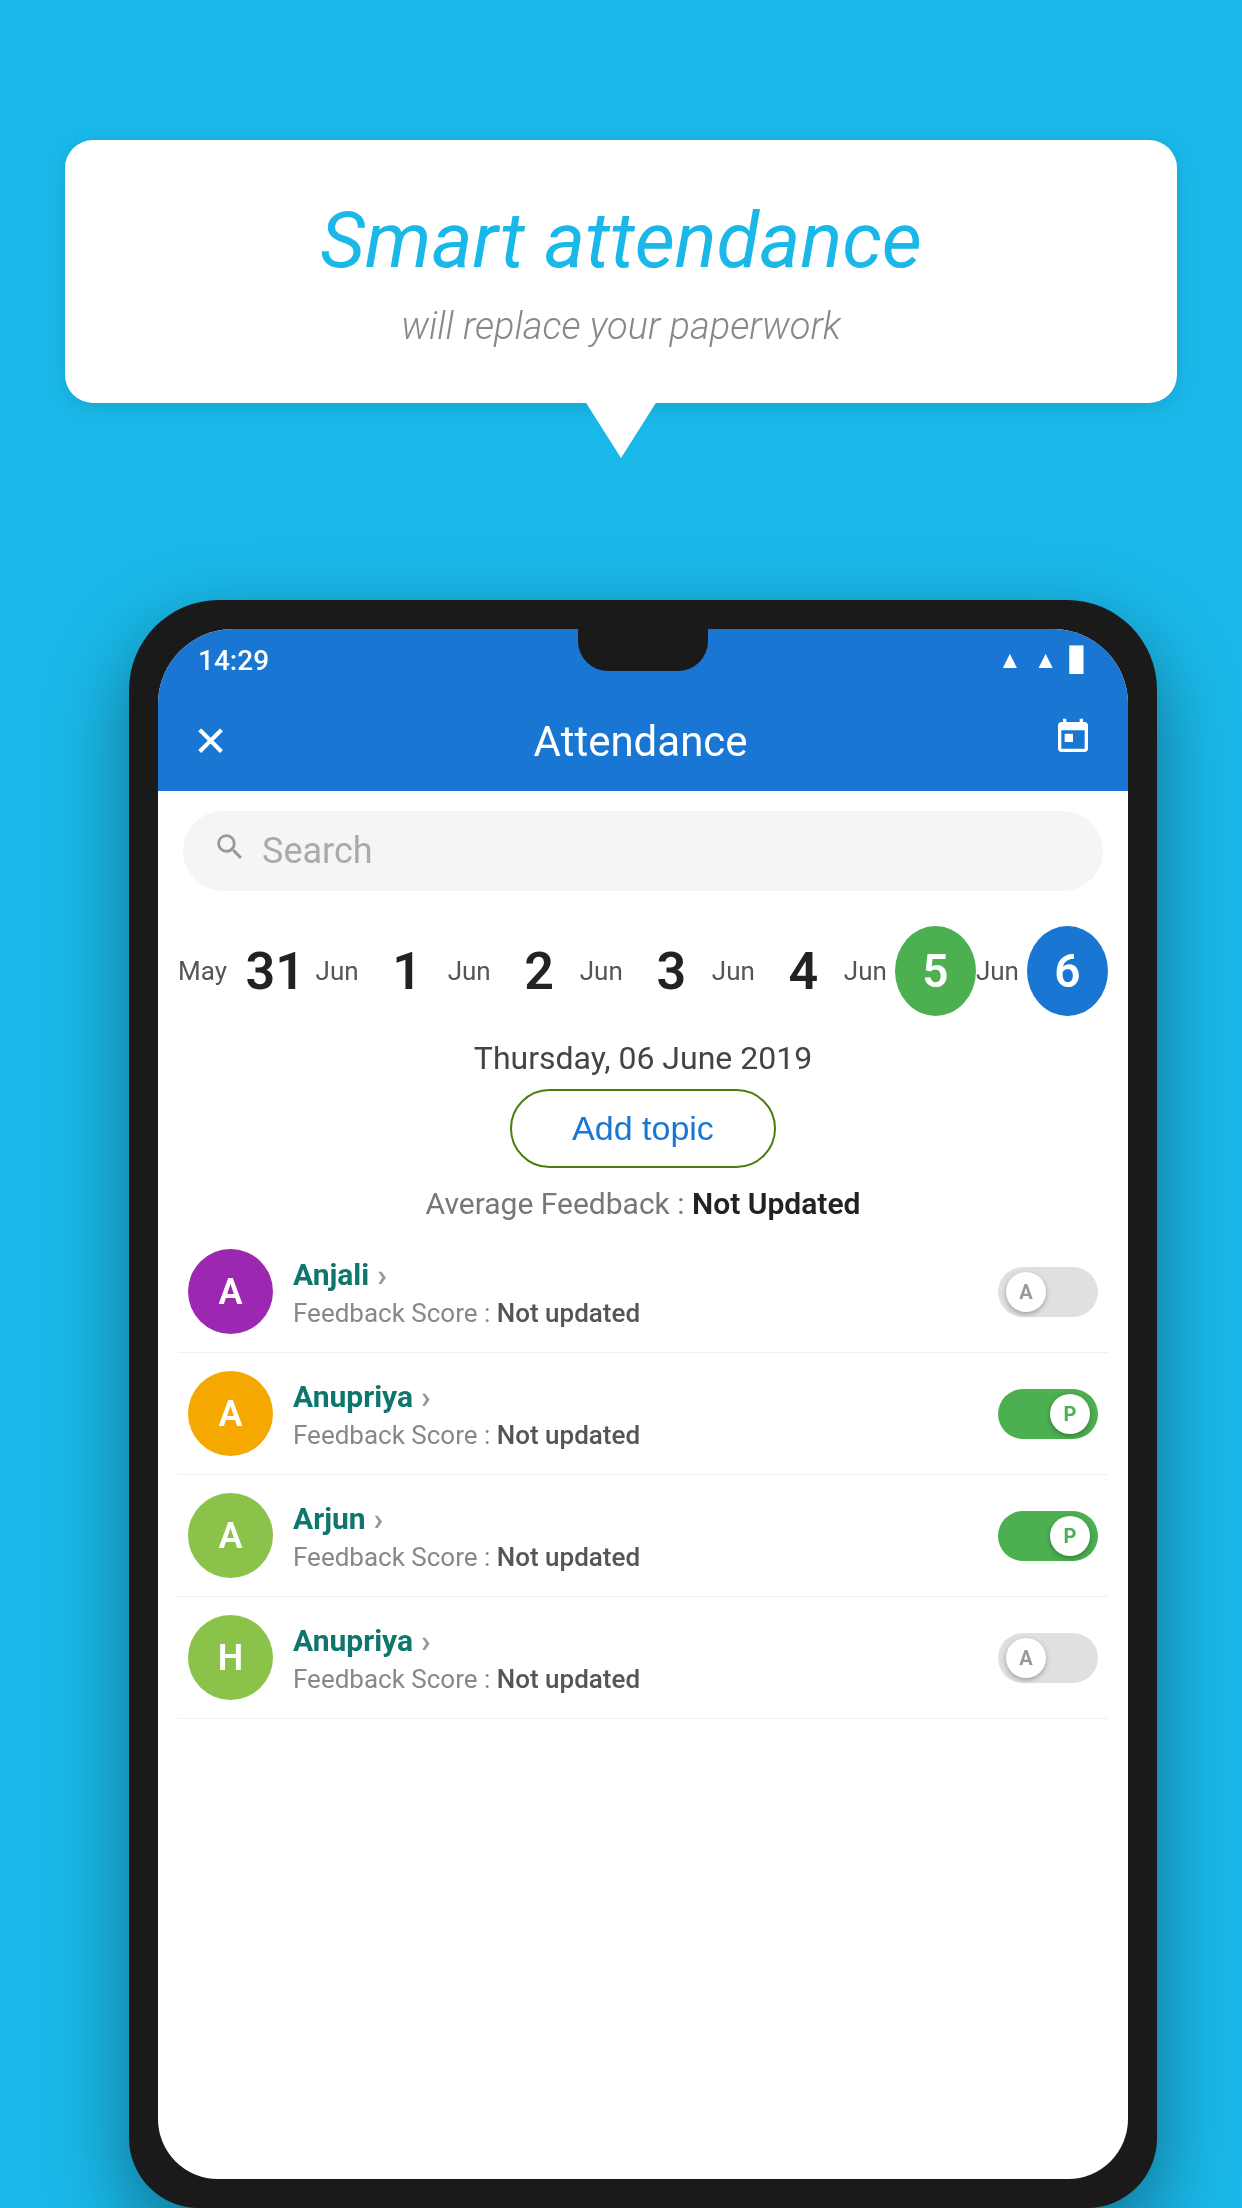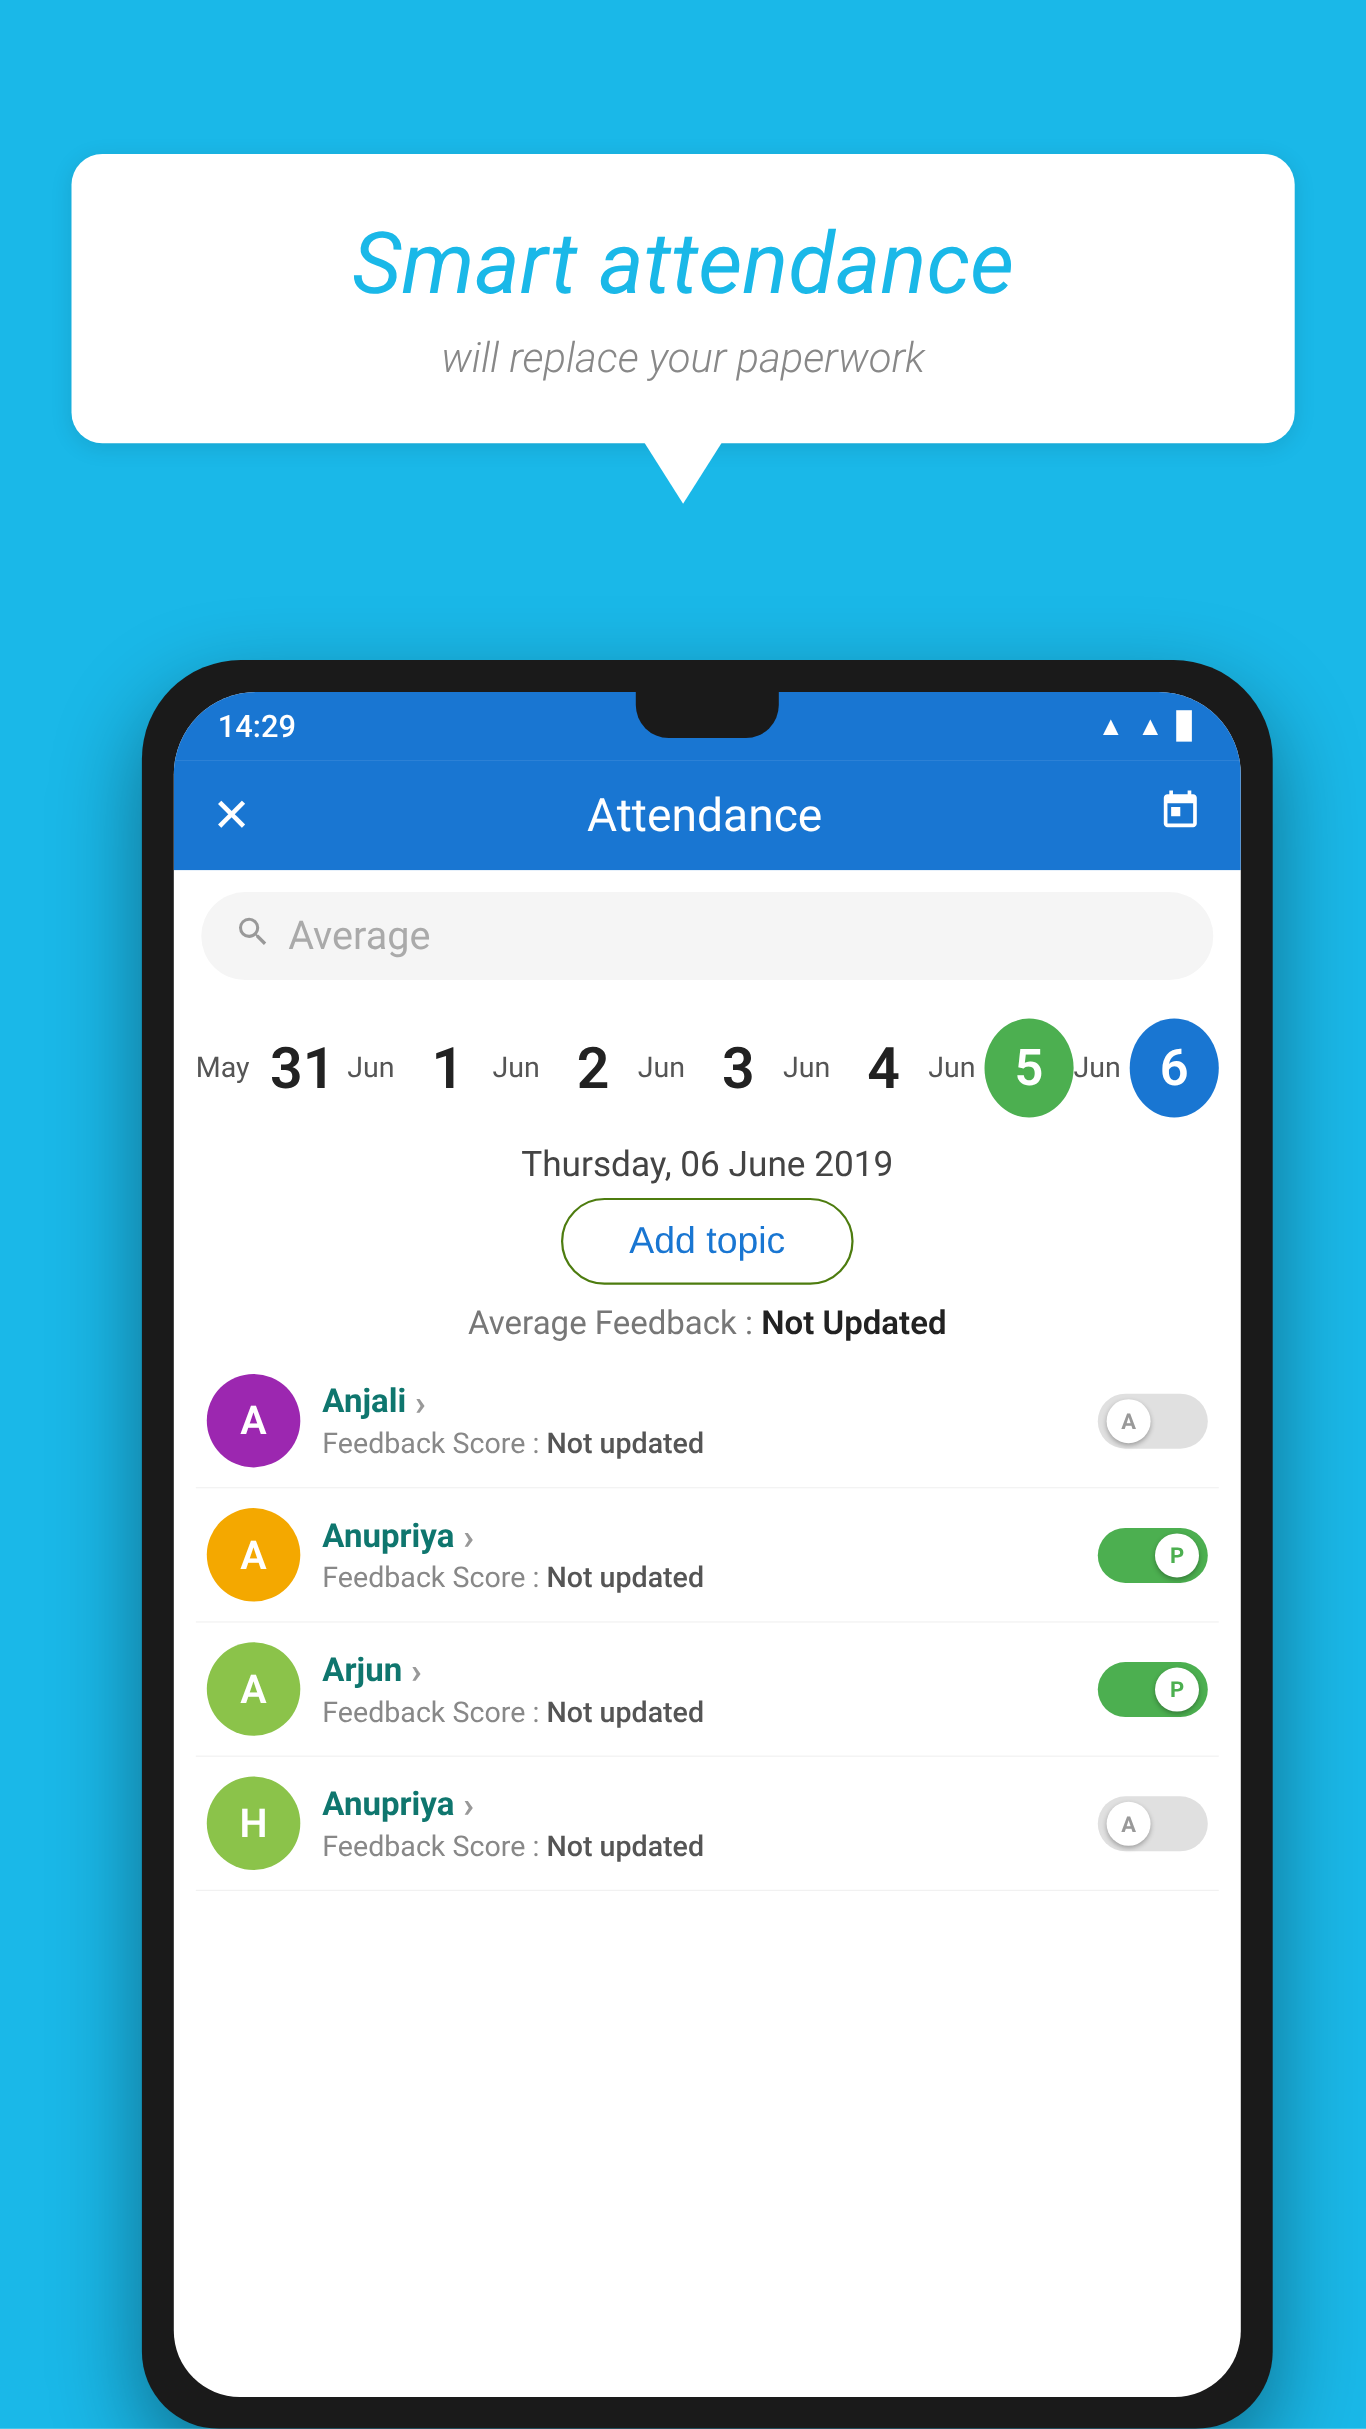--- a/index.html
+++ b/index.html
@@ -393,21 +393,21 @@
         </svg>
       </span>
     </div>
 
     <div class="search-bar">
       <span class="search-icon-svg">
         <svg width="34" height="34" viewBox="0 0 24 24" fill="#999">
           <path d="M15.5 14h-.79l-.28-.27A6.47 6.47 0 0 0 16 9.5 6.5 6.5 0 1 0 9.5 16c1.61 0 3.09-.59 4.23-1.57l.27.28v.79l5 4.99L20.49 19l-4.99-5zm-6 0C7.01 14 5 11.99 5 9.5S7.01 5 9.5 5 14 7.01 14 9.5 11.99 14 9.5 14z"></path>
         </svg>
       </span>
-      <span class="search-text">Average</span>
+      <span class="search-text">Search</span>
     </div>
 
     <div class="calendar-strip">
       <div class="cal-day">
         <span class="cal-month">May</span>
         <span class="cal-date">31</span>
       </div>
       <div class="cal-day">
         <span class="cal-month">Jun</span>
         <span class="cal-date">1</span>

